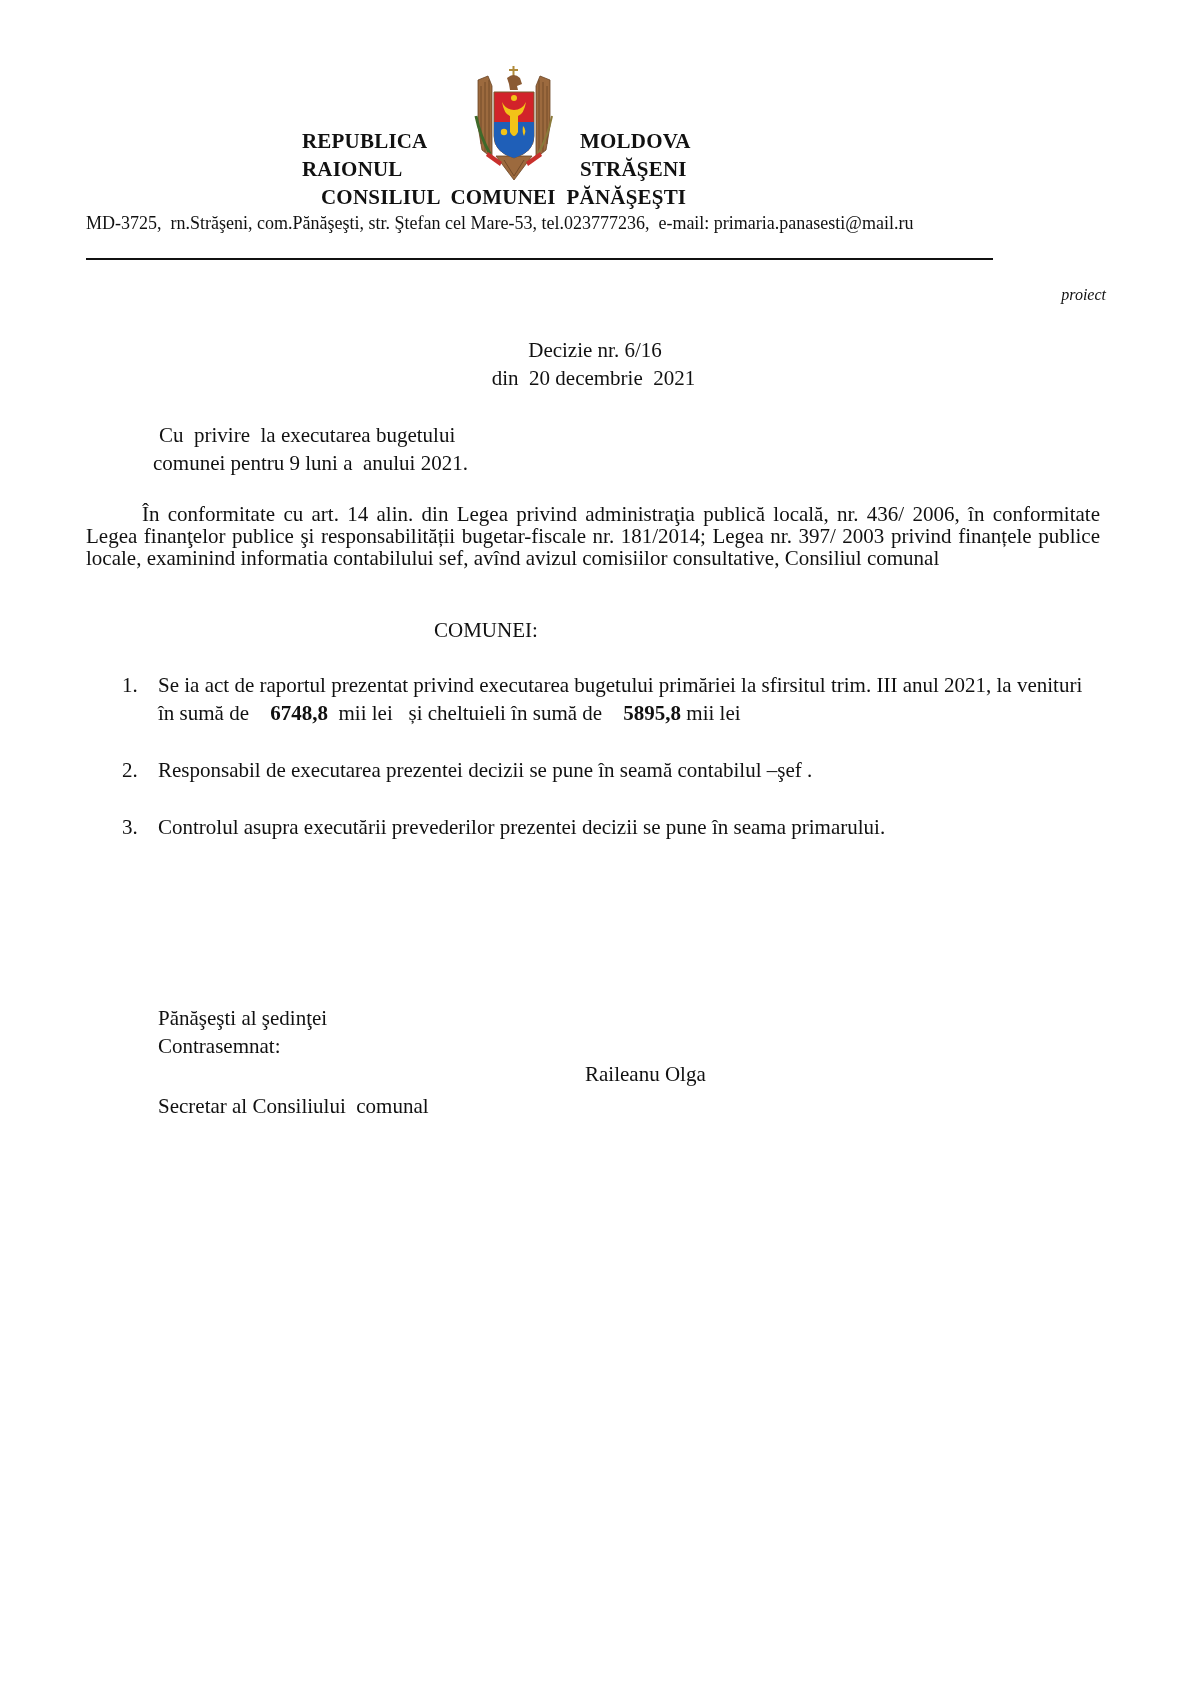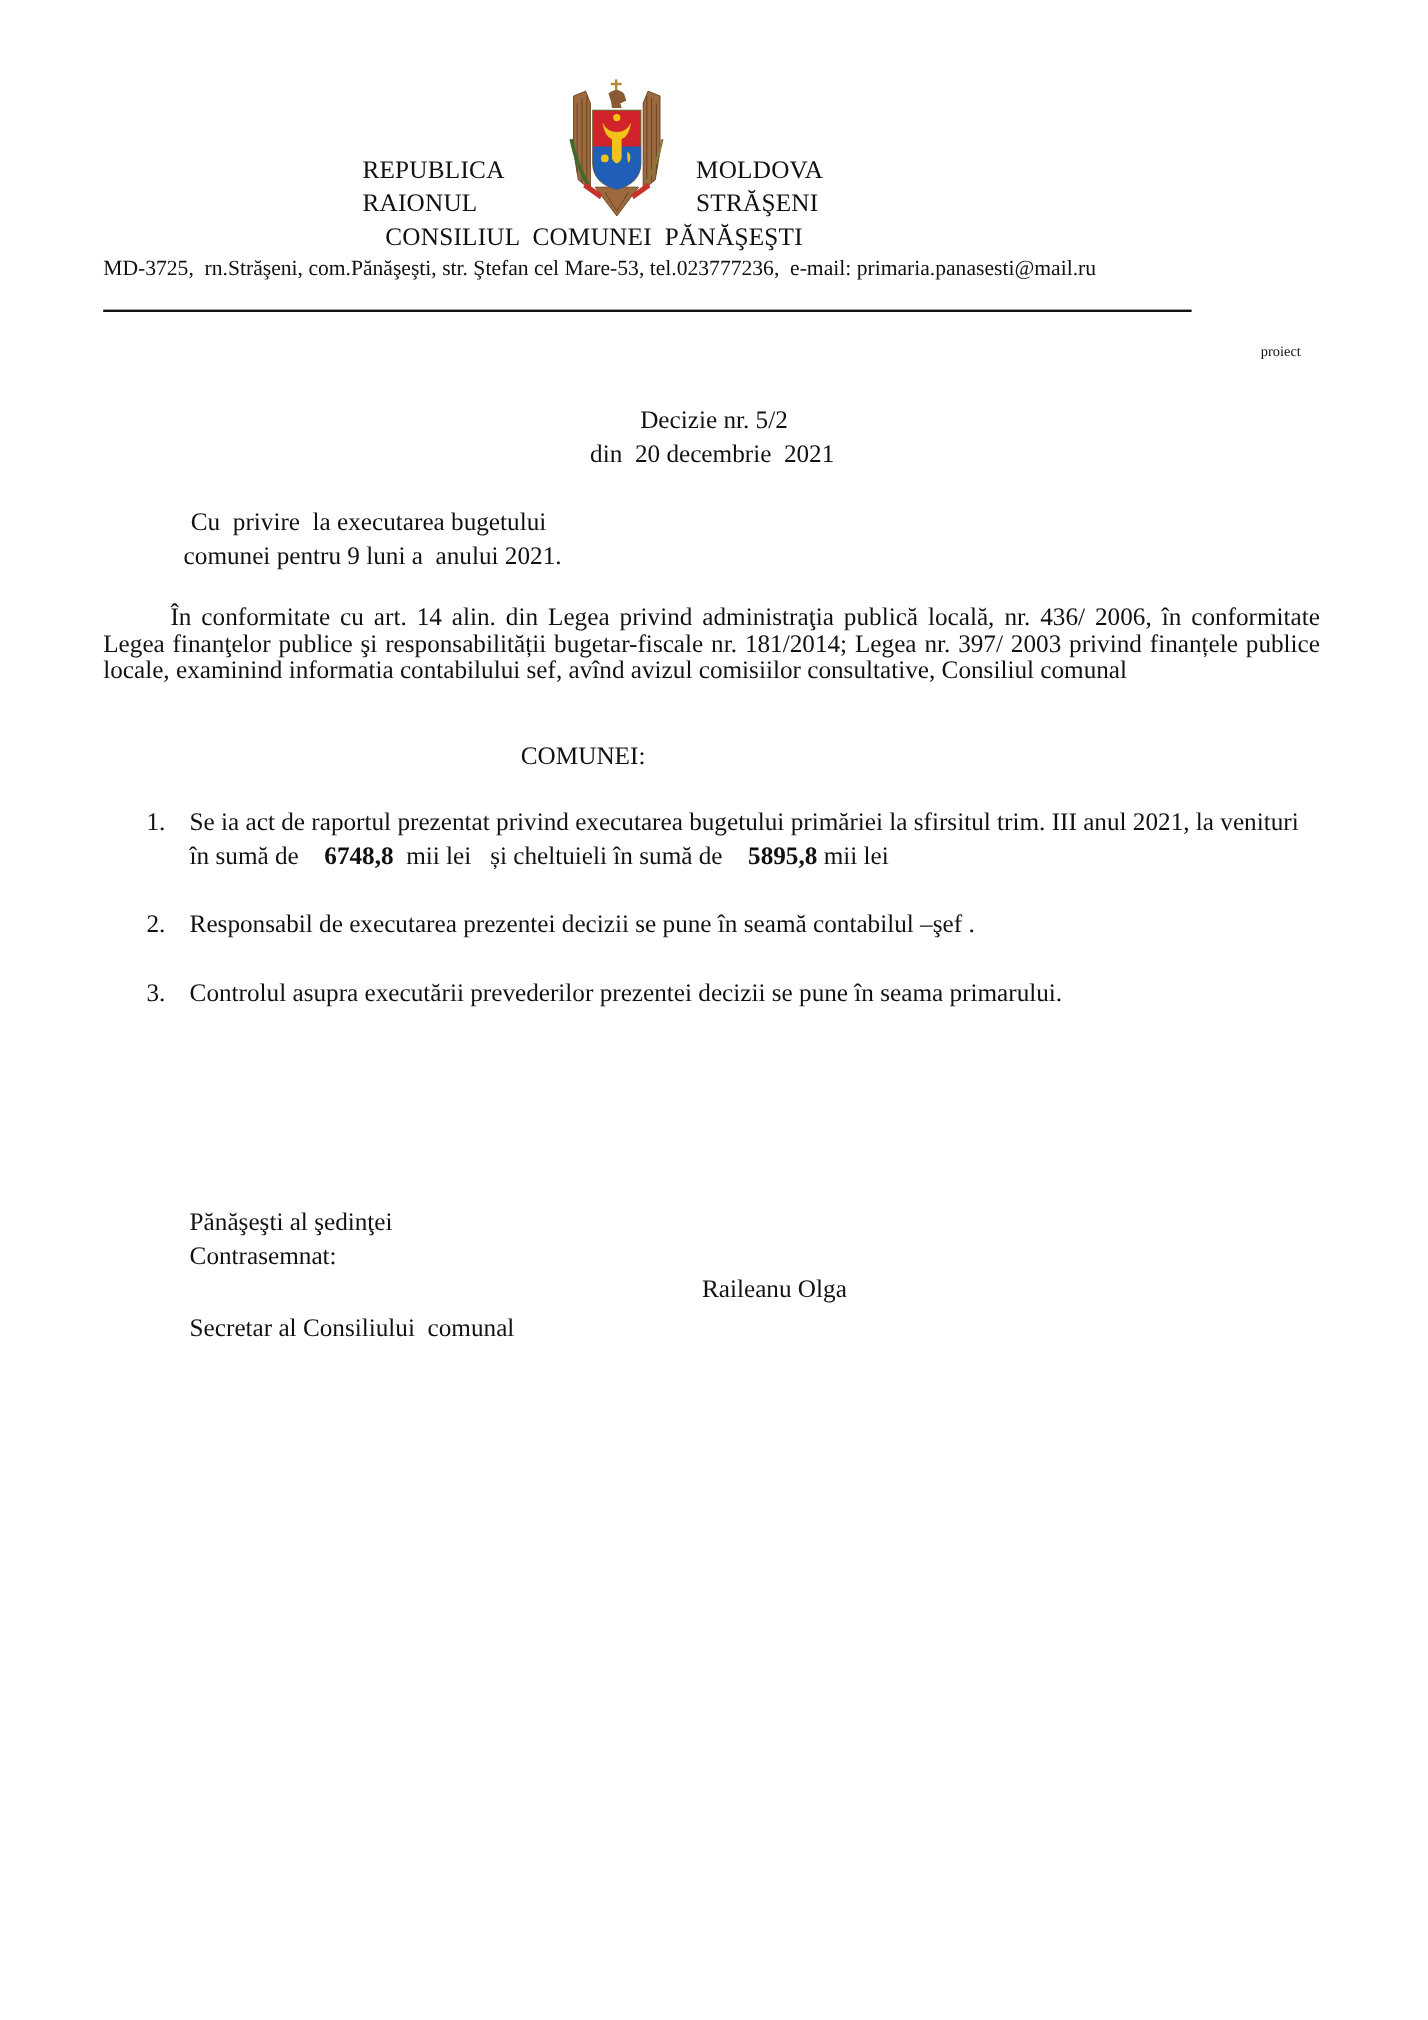--- a/index.html
+++ b/index.html
@@ -2,21 +2,21 @@
 <html><head>
   <meta charset="utf-8">
   <style>
     html, body { margin: 0; padding: 0; background: #ffffff; }
     body {
       width: 1190px; height: 1683px; position: relative; overflow: hidden;
       font-family: "Liberation Serif", "DejaVu Serif", serif;
       color: #111111;
     }
     .abs { position: absolute; white-space: nowrap; }
-    .hdr { font-weight: normal; font-size: 21px; letter-spacing: 0.2px; }
+    .hdr { font-weight: bold; font-size: 21px; letter-spacing: 0.2px; }
     .txt { font-size: 21px; line-height: 28px; }
     #emblem { position: absolute; left: 474px; top: 66px; width: 80px; height: 114px; }
     #rule { position: absolute; left: 86px; top: 258px; width: 907px; height: 0; border-top: 2px solid #111; }
     #para {
       position: absolute; left: 86px; top: 503px; width: 1014px;
       text-align: justify; text-indent: 56px; font-size: 21px; line-height: 22px;
       white-space: normal;
     }
     .item { position: absolute; left: 122px; width: 980px; font-size: 21px; line-height: 28px; }
     .item .num { position: absolute; left: 0; top: 0; width: 36px; }
@@ -61,23 +61,23 @@
     <path d="M78 50 Q74 70 64 88" stroke="#8a7a3a" stroke-width="2" fill="none"></path>
 
     <path d="M14 86 L28 96 L26 100 L12 90 Z" fill="#c8302c"></path>
     <path d="M66 86 L52 96 L54 100 L68 90 Z" fill="#c8302c"></path>
   </svg>
 
   <div class="abs" style="left:86px; top:213px; font-size:18px; white-space:pre;">MD-3725,  rn.Străşeni, com.Pănăşeşti, str. Ştefan cel Mare-53, tel.023777236,  e-mail: primaria.panasesti@mail.ru</div>
   <div id="rule"></div>
 </div>
 
-<div class="abs" style="right:106px; top:286px; font-size:12px;">proiect</div>
+<div class="abs" style="right:84px; top:286px; font-style:italic; font-size:16px;">proiect</div>
 
-<div class="abs txt" style="left:0; width:1190px; top:336px; text-align:center; white-space:pre;">Decizie nr. 5/2</div>
+<div class="abs txt" style="left:0; width:1190px; top:336px; text-align:center; white-space:pre;">Decizie nr. 6/16</div>
 <div class="abs txt" style="left:0; width:1187px; top:364px; text-align:center; white-space:pre;">din  20 decembrie  2021</div>
 
 <div class="abs txt" style="left:159px; top:421px; white-space:pre;">Cu  privire  la executarea bugetului</div>
 <div class="abs txt" style="left:153px; top:449px; white-space:pre;text-align:center;">comunei pentru 9 luni a  anului 2021.</div>
 
 <div id="para">În conformitate cu art. 14 alin. din  Legea  privind administraţia publică locală, nr. 436/ 2006, în conformitate Legea finanţelor publice şi responsabilității bugetar-fiscale nr. 181/2014; Legea nr. 397/ 2003 privind finanțele publice locale, examinind informatia contabilului sef, avînd avizul comisiilor consultative, Consiliul comunal</div>
 
 <div class="abs txt" style="left:434px; top:616px;">COMUNEI:</div>
 
 <div class="item" style="top:671px;">

